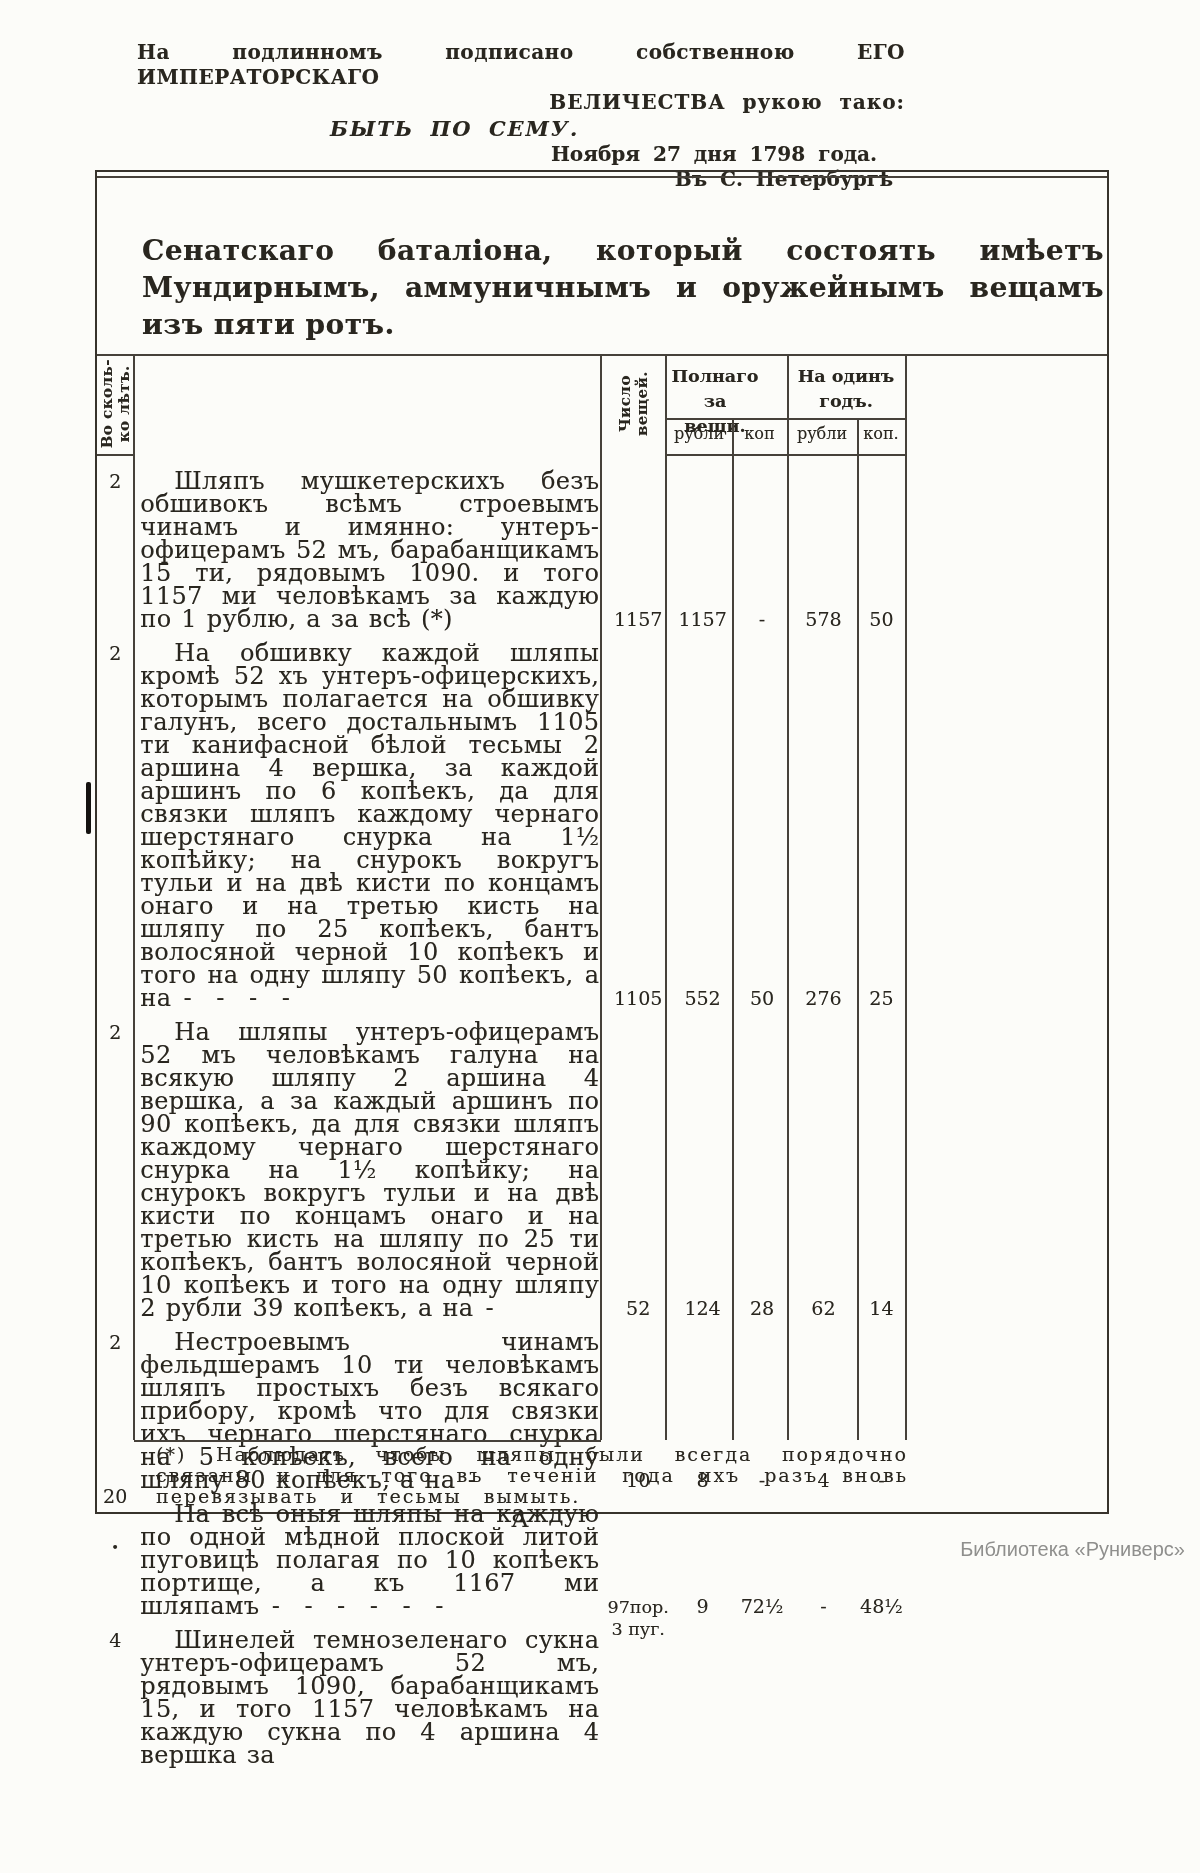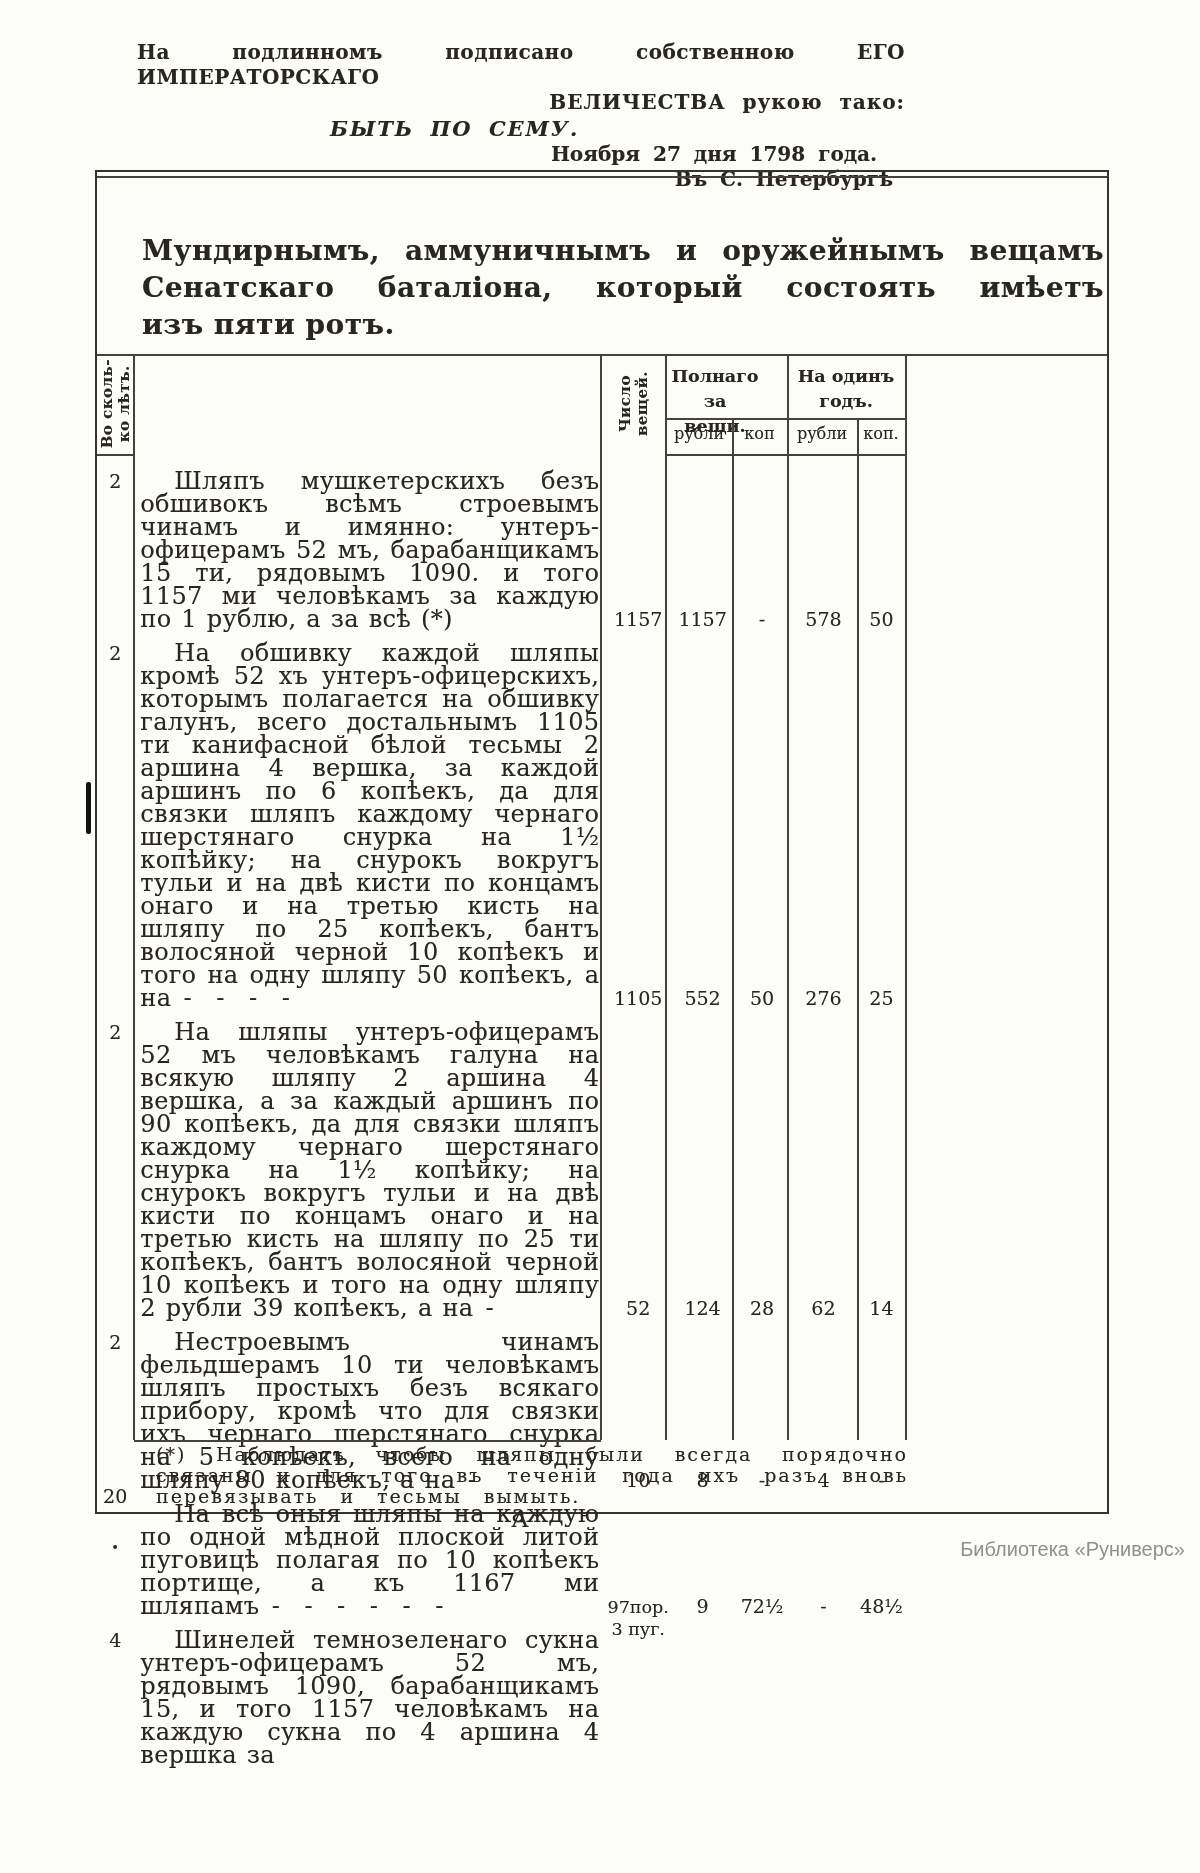--- a/index.html
+++ b/index.html
@@ -85,22 +85,22 @@
     <div class="decree">БЫТЬ ПО СЕМУ.</div>
     <div class="dateline">Ноября 27 дня 1798 года.</div>
     <div class="placeline">Въ С. Петербургѣ</div>
   </div>
 
   <div class="frame">
     <div class="hl" style="top:4px;left:0;width:100%;"></div>
 
 
     <div class="subtitle">
+      <div class="just">Сенатскаго баталіона, который состоять имѣетъ</div>
       <div class="just">Мундирнымъ, аммуничнымъ и оружейнымъ вещамъ</div>
-      <div class="just">Сенатскаго баталіона, который состоять имѣетъ</div>
       <div>изъ пяти ротъ.</div>
     </div>
 
     <div class="hl" style="top:182px;left:0;width:100%;"></div>
 
     <div class="th-box th-years">
       <span class="vert-label">Во сколь-
 ко лѣтъ.</span>
     </div>
     <div class="th-box th-qty">

